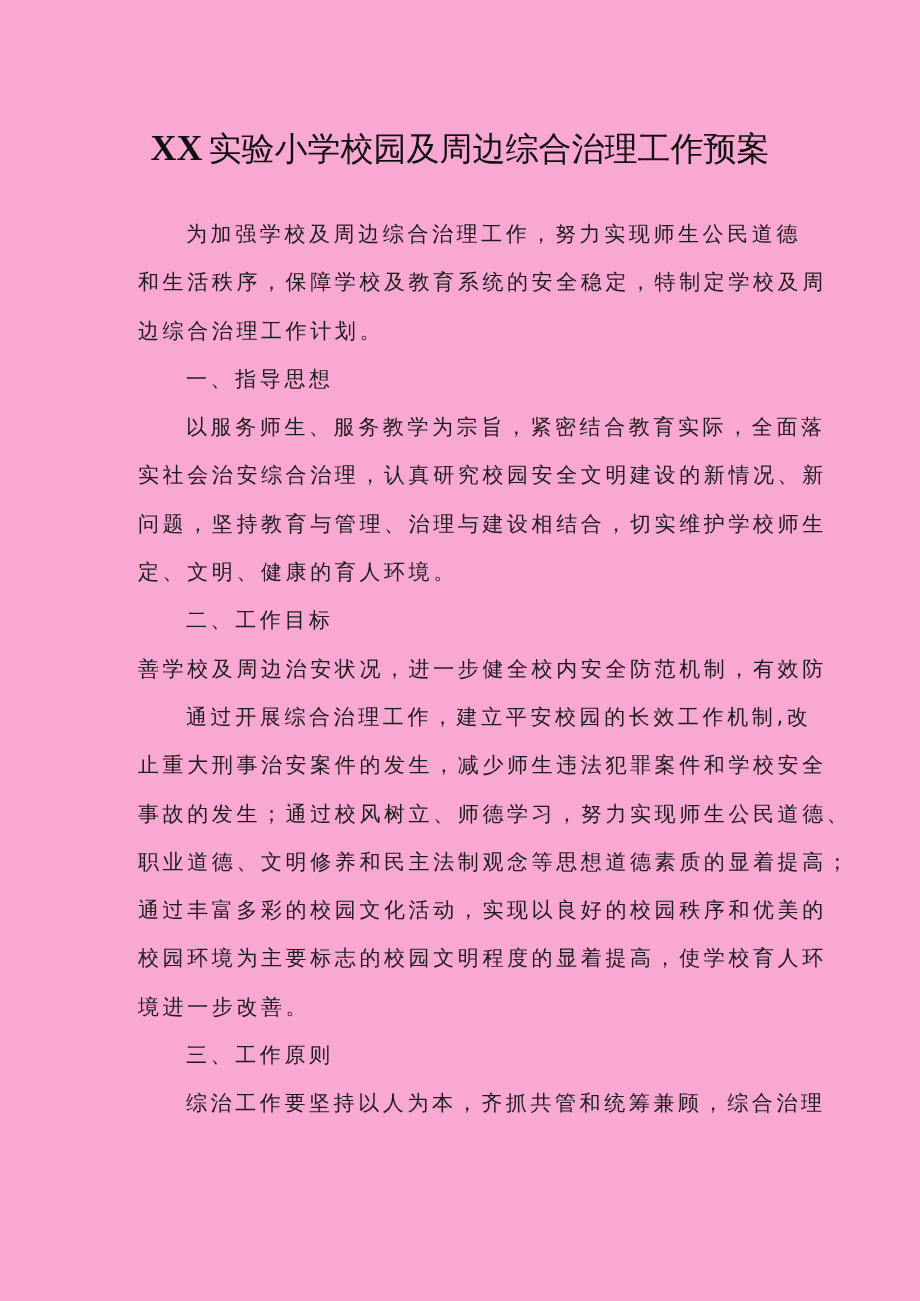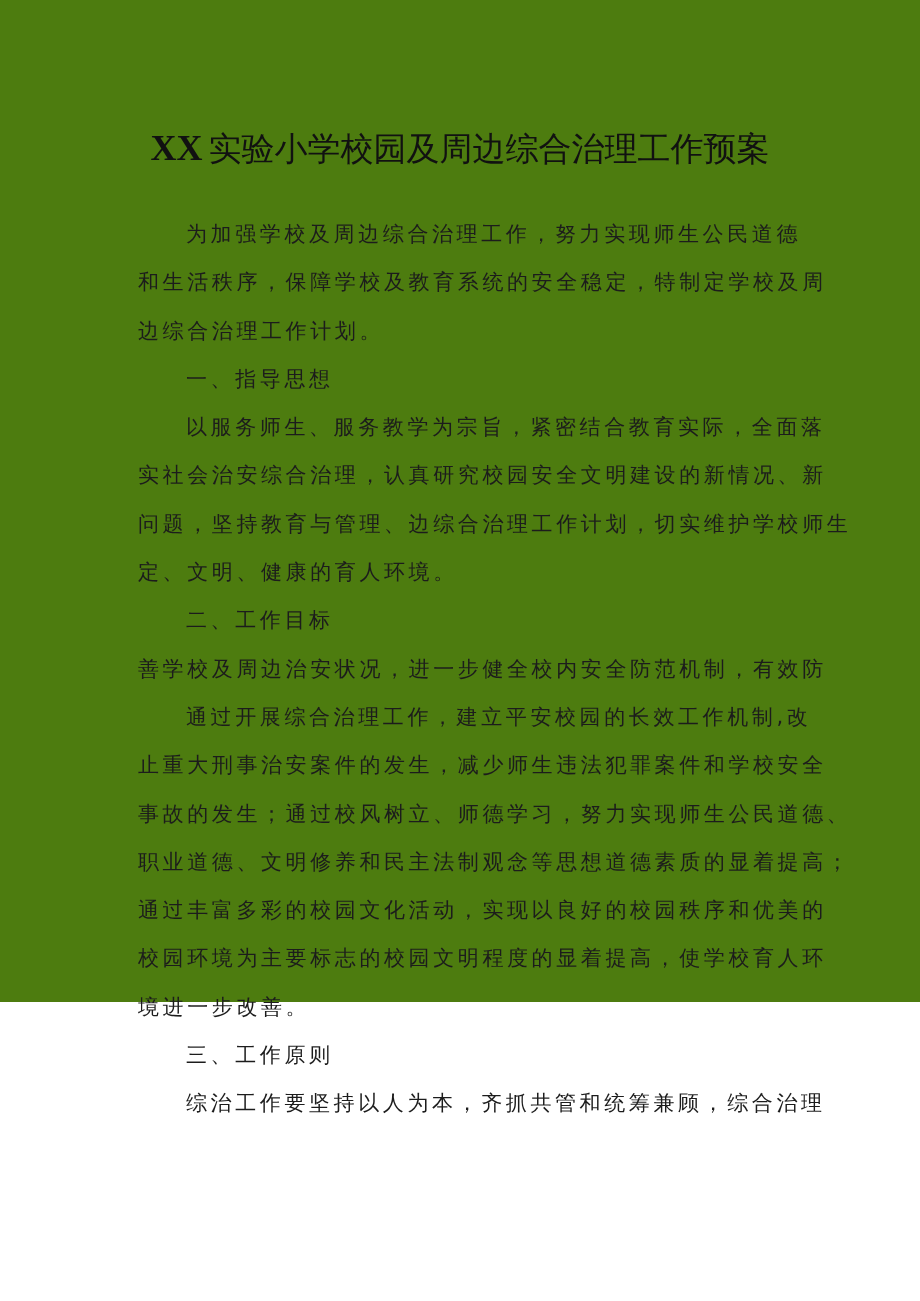--- a/index.html
+++ b/index.html
@@ -13,22 +13,22 @@
       position: relative;
       overflow: hidden;
       color: #1a1a1a;
       font-family: "DejaVu Sans", "Liberation Sans", sans-serif;
     }
     .page {
       position: absolute;
       left: 0;
       top: 0;
       width: 920px;
-      height: 1002px;
-      background: #4d7c0f;
+      height: 1301px;
+      background: #f9a8d4;
     }
     .title {
       position: absolute;
       left: 0;
       top: 126px;
       width: 920px;
       text-align: center;
       font-size: 33px;
       line-height: 44px;
       color: #111111;
@@ -66,21 +66,21 @@
     <span class="xx">XX</span><span>实验小学校园及周边综合治理工作预案</span>
   </div>
 
   <div class="body-text">
     <div class="line indent">为加强学校及周边综合治理工作，努力实现师生公民道德</div>
     <div class="line">和生活秩序，保障学校及教育系统的安全稳定，特制定学校及周</div>
     <div class="line">边综合治理工作计划。</div>
     <div class="line indent">一、指导思想</div>
     <div class="line indent">以服务师生、服务教学为宗旨，紧密结合教育实际，全面落</div>
     <div class="line">实社会治安综合治理，认真研究校园安全文明建设的新情况、新</div>
-    <div class="line">问题，坚持教育与管理、边综合治理工作计划，切实维护学校师生</div>
+    <div class="line">问题，坚持教育与管理、治理与建设相结合，切实维护学校师生</div>
     <div class="line">定、文明、健康的育人环境。</div>
     <div class="line indent">二、工作目标</div>
     <div class="line">善学校及周边治安状况，进一步健全校内安全防范机制，有效防</div>
     <div class="line indent">通过开展综合治理工作，建立平安校园的长效工作机制,改</div>
     <div class="line">止重大刑事治安案件的发生，减少师生违法犯罪案件和学校安全</div>
     <div class="line">事故的发生；通过校风树立、师德学习，努力实现师生公民道德、</div>
     <div class="line">职业道德、文明修养和民主法制观念等思想道德素质的显着提高；</div>
     <div class="line">通过丰富多彩的校园文化活动，实现以良好的校园秩序和优美的</div>
     <div class="line">校园环境为主要标志的校园文明程度的显着提高，使学校育人环</div>
     <div class="line">境进一步改善。</div>

